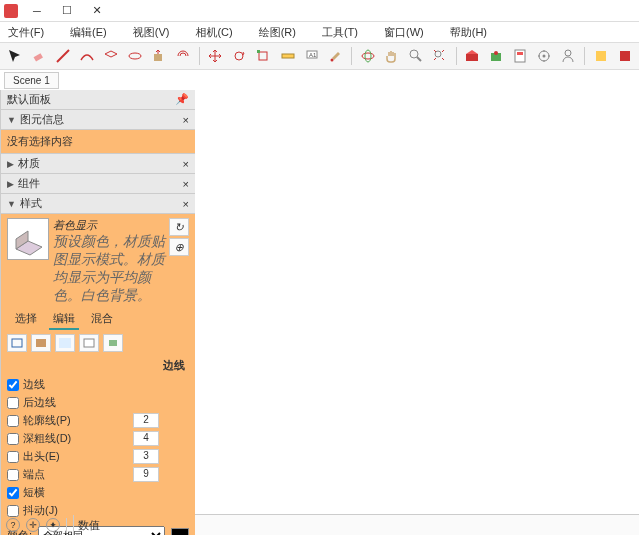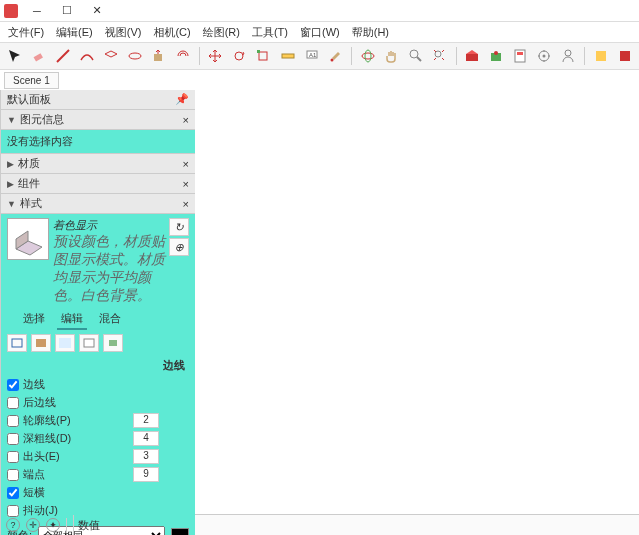--- a/index.html
+++ b/index.html
@@ -1,46 +1,46 @@
 <!DOCTYPE html>
 <html><head>
 <meta charset="utf-8">
 <style>
 * { margin: 0; padding: 0; box-sizing: border-box; font-family: "Microsoft YaHei", sans-serif; }
 body { width: 639px; height: 535px; background: #fff; font-size: 11px; color: #333; overflow: hidden; }
 .titlebar { height: 22px; background: #fff; border-bottom: 1px solid #ddd; display: flex; align-items: center; padding: 0 4px; }
 .titlebar .logo { width: 14px; height: 14px; background: #d44; border-radius: 2px; margin-right: 4px; }
 .titlebar .title { flex: 1; font-size: 11px; }
 .titlebar .winbtn { width: 30px; height: 18px; display: flex; align-items: center; justify-content: center; cursor: pointer; }
-.menubar { height: 20px; display: flex; align-items: center; padding: 0 4px; gap: 4px; font-size: 11px; }
+.menubar { height: 20px; display: flex; align-items: center; padding: 0 4px; gap: 18px; font-size: 11px; }
 .menubar span { padding: 2px 4px; cursor: pointer; }
 .toolbar { height: 28px; background: #f5f5f5; border-top: 1px solid #ddd; border-bottom: 1px solid #ddd; display: flex; align-items: center; padding: 0 4px; gap: 3px; }
 .tbtn { width: 22px; height: 22px; display: flex; align-items: center; justify-content: center; cursor: pointer; border-radius: 2px; }
 .tbtn svg { width: 16px; height: 16px; }
 .sep { width: 1px; height: 18px; background: #ccc; margin: 0 2px; }
 .scenes { height: 20px; display: flex; align-items: center; padding-left: 4px; }
 .scenes .tab { padding: 2px 8px; border: 1px solid #ccc; background: #fafafa; font-size: 10px; cursor: pointer; }
 .main { display: flex; height: 424px; flex-direction: column; }
 .viewport { flex: 1; background: #fff; position: relative; overflow: hidden; }
 .viewport .thumb { position: absolute; top: 48px; left: 44px; width: 36px; height: 36px; border: 1px solid #aaa; background: #fafafa; display: flex; flex-direction: column; align-items: center; }
 .viewport .thumb .hdr { width: 100%; height: 10px; background: #eee; display: flex; justify-content: flex-end; }
 .viewport .thumb .hdr .x { width: 10px; height: 10px; background: #e55; font-size: 7px; color: #fff; text-align: center; }
 .viewport .scene { position: absolute; top: 80px; left: 40px; width: 370px; height: 320px; }
 .viewport .horizon { position:absolute; top:205px; left:0; right:0; height:1px; background:#e0e0e0; }
 .sidepanel { width: 195px; background: #f5f5f5; border-left: 1px solid #ccc; display: flex; flex-direction: column; font-size: 11px; }
 .phead { height: 20px; background: #e9e9e9; border-bottom: 1px solid #ccc; display: flex; align-items: center; padding: 0 6px; cursor: pointer; }
 .phead .spacer { flex: 1; }
 .phead .arrow { font-size: 9px; margin-right: 4px; color:#555; }
-.pbody { padding: 4px 6px; background: #5eead4; border-bottom: 1px solid #ccc; }
+.pbody { padding: 4px 6px; background: #fdba74; border-bottom: 1px solid #ccc; }
 .style-row { display: flex; gap: 4px; font-style: italic; }
 .style-thumb { width: 42px; height: 42px; border: 1px solid #aaa; background: #fff; }
 .style-info { flex: 1; font-size: 10px; }
 .style-title { font-size: 11px; }
 .style-desc { color: #666; font-size: 14px; }
-.tabrow { display: flex; gap: 8px; margin: 4px 12px; font-size: 11px; }
+.tabrow { display: flex; gap: 8px; margin: 4px 4px; font-size: 11px; }
 .tabrow .tab { cursor: pointer; padding: 2px 4px; }
 .tabrow .tab.active { border-bottom: 2px solid #399; }
 .iconrow { display: flex; gap: 4px; margin: 4px 0; }
 .minibtn { width: 20px; height: 18px; border: 1px solid #ccc; background: #fafafa; cursor: pointer; display:flex; align-items:center; justify-content:center; }
 .subhead { text-align: right; padding: 2px 4px; font-weight: bold; font-size: 11px; }
 .checks { display: flex; flex-direction: column; gap: 3px; padding: 2px 0; }
 .chk { display: flex; align-items: center; gap: 4px; font-size: 11px; }
 .chk input[type=checkbox] { width: 12px; height: 12px; }
 .chk .val { width: 26px; height: 15px; border: 1px solid #ccc; font-size: 10px; text-align: center; margin-left: auto; margin-right: 30px; background: #fff; }
 .colorrow { display: flex; align-items: center; gap: 6px; margin-top: 6px; }

